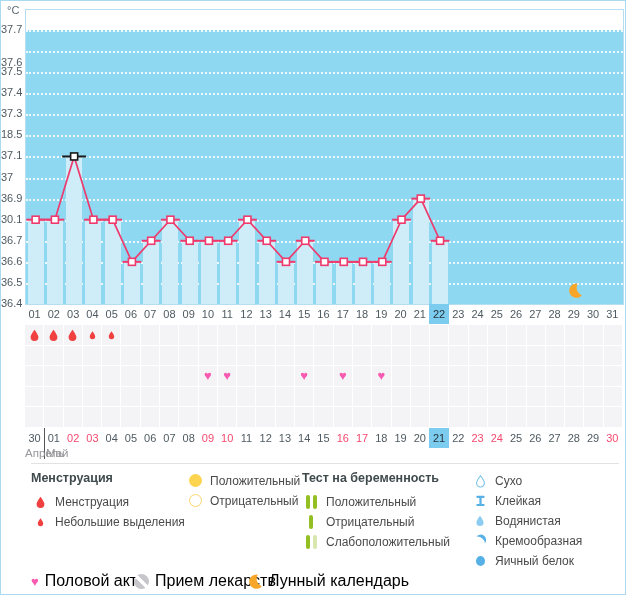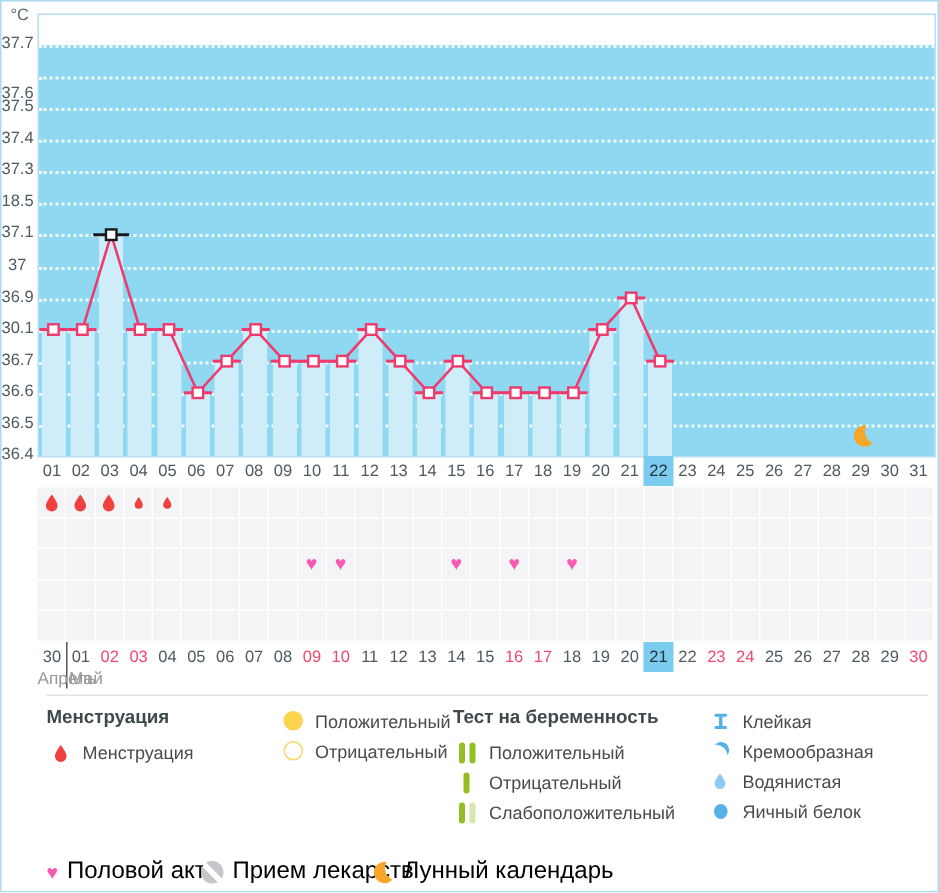--- a/index.html
+++ b/index.html
@@ -1,20 +1,20 @@
 <!DOCTYPE html>
 <html><head>
 <meta charset="utf-8">
 <style>
   html,body{margin:0;padding:0;background:#fff;}
   #app{position:relative;width:626px;height:595px;border:1px solid #a9daf0;box-sizing:border-box;
        font-family:"Liberation Sans","DejaVu Sans",sans-serif;overflow:hidden;background:#fff;}
   
   #unit{position:absolute;left:6px;top:3px;font-size:11px;color:#5a6a72;}
-  .ylab{position:absolute;width:21px;text-align:center;font-size:11px;color:#4e5a61;line-height:14px;}
+  .ylab{position:absolute;width:21px;text-align:left;font-size:11px;color:#4e5a61;line-height:14px;}
   #plot{position:absolute;left:24px;top:8px;width:597px;height:294px;background:#fff;
         border:1px solid #b7def0;box-sizing:content-box;}
   #blue{position:absolute;left:0;top:20px;width:597px;height:274px;background:#8ed8f2;}
   .grid{position:absolute;left:0;width:597px;height:0;border-top:2px dotted rgba(255,255,255,.85);}
   .bar{position:absolute;background:#cfecf9;}
   #ptsvg{position:absolute;left:0;top:0;}
   #moonchart{position:absolute;width:17px;height:17px;}
   
   .dayrow{position:absolute;left:24px;width:597px;height:20px;display:grid;grid-template-columns:repeat(31,1fr);}
   .dayrow span{text-align:center;line-height:20px;font-size:11px;color:#4e5a61;}
@@ -417,20 +417,28 @@
       <div class="lcol" style="left: 30px;">
         <h4>Менструация</h4>
         <div class="litem">
           <div class="ic">
             <svg width="13" height="14" viewBox="0 0 16 16">
               <path d="M8 1.5C8 1.5 3.2 7.6 3.2 10.6a4.8 4.8 0 0 0 9.6 0C12.8 7.6 8 1.5 8 1.5Z" fill="#f04040"></path>
             </svg>
           </div>
           <span class="lb">Менструация</span>
         </div>
+        <div class="litem">
+          <div class="ic">
+            <svg width="9" height="10" viewBox="0 0 16 16">
+              <path d="M8 1.5C8 1.5 3.2 7.6 3.2 10.6a4.8 4.8 0 0 0 9.6 0C12.8 7.6 8 1.5 8 1.5Z" fill="#f04040"></path>
+            </svg>
+          </div>
+          <span class="lb">Небольшие выделения</span>
+        </div>
       </div>
       <div class="lcol" style="left: 185px;">
         <div class="litem">
           <div class="ic">
             <div class="circ ycirc"></div>
           </div>
           <span class="lb">Положительный</span>
         </div>
         <div class="litem">
           <div class="ic">
@@ -465,42 +473,50 @@
               <div class="gbar weak"></div>
             </div>
           </div>
           <span class="lb">Слабоположительный</span>
         </div>
       </div>
       <div class="lcol" style="left: 470px;">
         <div class="litem">
           <div class="ic">
             <svg width="13" height="14" viewBox="0 0 16 16">
+              <path d="M8 1.5C8 1.5 3.2 7.6 3.2 10.6a4.8 4.8 0 0 0 9.6 0C12.8 7.6 8 1.5 8 1.5Z" fill="#fff" stroke="#74c2ea" stroke-width="1.3"></path>
+            </svg>
+          </div>
+          <span class="lb">Сухо</span>
+        </div>
+        <div class="litem">
+          <div class="ic">
+            <svg width="13" height="14" viewBox="0 0 16 16">
               <rect x="2.8" y="1.6" width="10.4" height="2.6" rx="1.3" fill="#57b1e6"></rect>
               <rect x="6.6" y="3.5" width="2.8" height="9" fill="#57b1e6"></rect>
               <rect x="2.8" y="11.6" width="10.4" height="2.6" rx="1.3" fill="#57b1e6"></rect>
             </svg>
           </div>
           <span class="lb">Клейкая</span>
         </div>
         <div class="litem">
           <div class="ic">
+            <svg width="12" height="13" viewBox="0 0 16 16">
+              <path d="M8 1.5C8 1.5 3.2 7.6 3.2 10.6a4.8 4.8 0 0 0 9.6 0C12.8 7.6 8 1.5 8 1.5Z" fill="#8dccf1"></path>
+            </svg>
+          </div>
+          <span class="lb">Водянистая</span>
+        </div>
+        <div class="litem">
+          <div class="ic">
             <svg width="13" height="14" viewBox="0 0 16 16">
               <path d="M3 2.6A6.6 6.6 0 0 1 13.4 11 A9.3 9.3 0 0 0 3 2.6Z" fill="#57b1e6"></path>
             </svg>
           </div>
           <span class="lb">Кремообразная</span>
-        </div>
-        <div class="litem">
-          <div class="ic">
-            <svg width="12" height="13" viewBox="0 0 16 16">
-              <path d="M8 1.5C8 1.5 3.2 7.6 3.2 10.6a4.8 4.8 0 0 0 9.6 0C12.8 7.6 8 1.5 8 1.5Z" fill="#8dccf1"></path>
-            </svg>
-          </div>
-          <span class="lb">Водянистая</span>
         </div>
         <div class="litem">
           <div class="ic">
             <svg width="13" height="14" viewBox="0 0 16 16">
               <ellipse cx="8" cy="8" rx="5.6" ry="6.2" fill="#57b1e6"></ellipse>
             </svg>
           </div>
           <span class="lb">Яичный белок</span>
         </div>
       </div>

